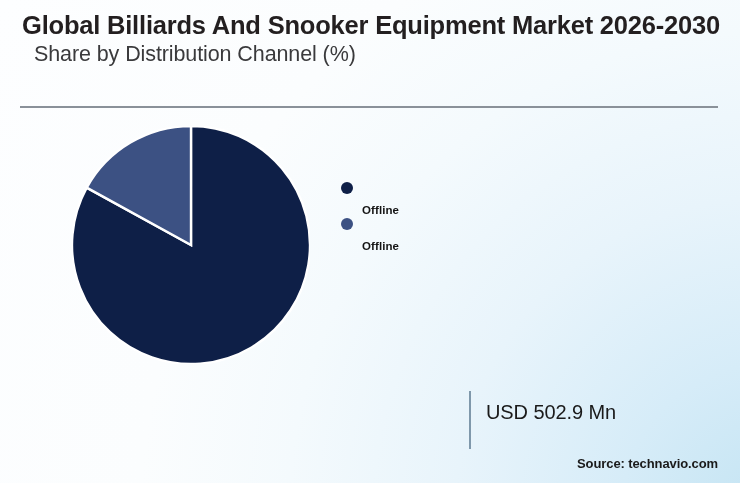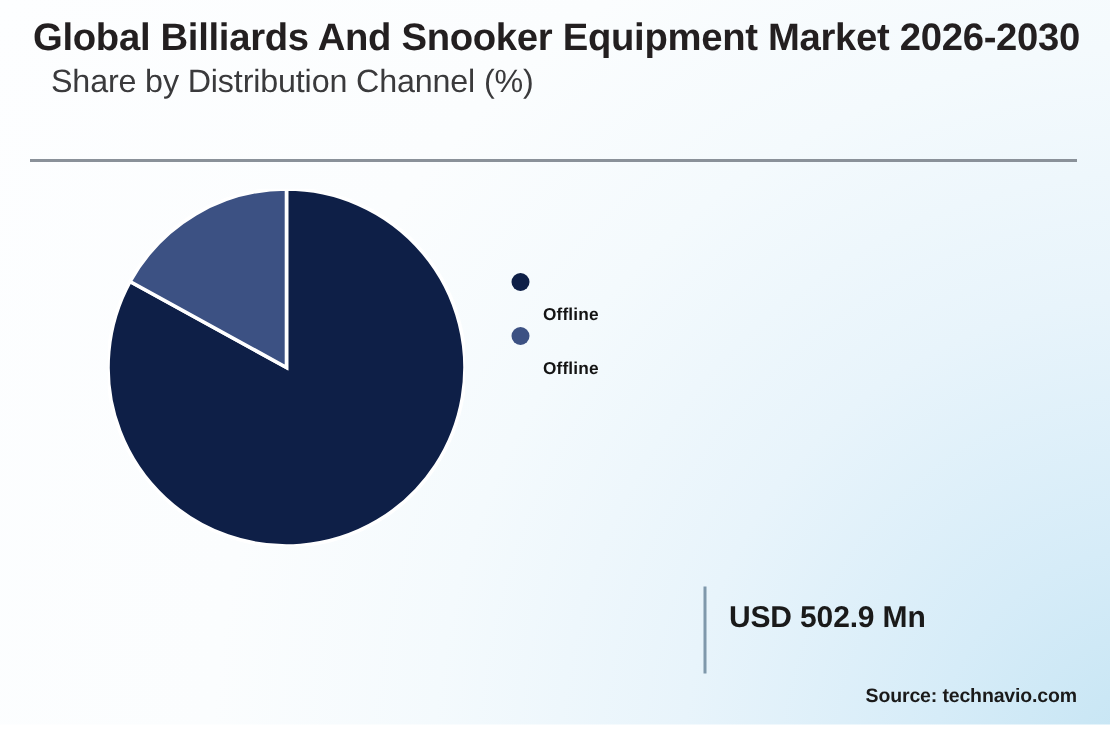--- a/index.html
+++ b/index.html
@@ -122,21 +122,21 @@
     top: 3px;
     width: 2px;
     height: 58px;
     background: #7f98ab;
   }
   .callout-value {
     position: absolute;
     left: 336px;
     top: 13px;
     font-size: 20px;
-    font-weight: bold;
+    font-weight: normal;
     color: #1a1a1a;
     letter-spacing: -0.1px;
     white-space: nowrap;
   }
 
   
   .source {
     position: absolute;
     right: 22px;
     bottom: 12px;

